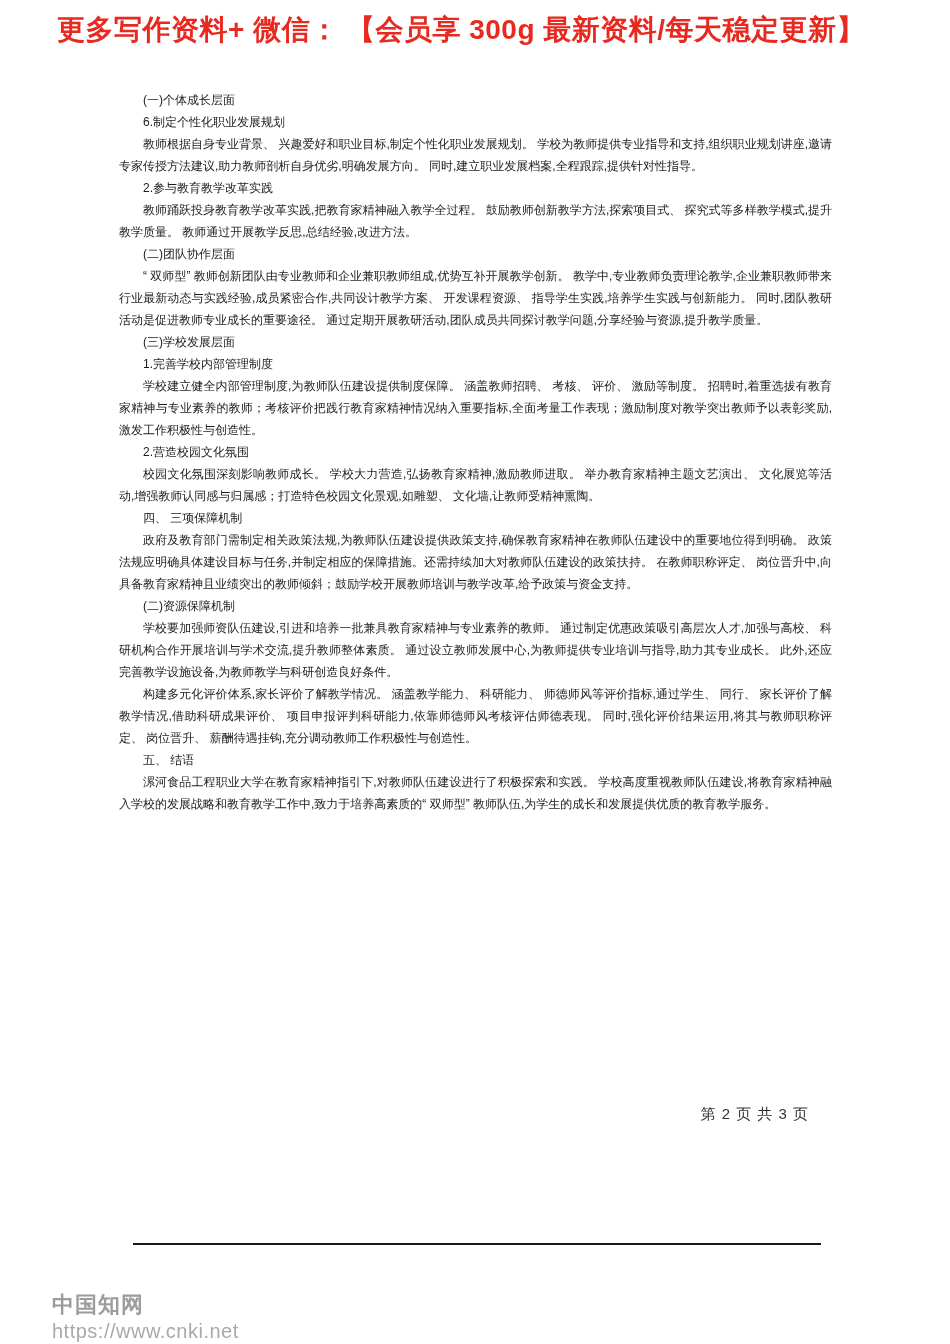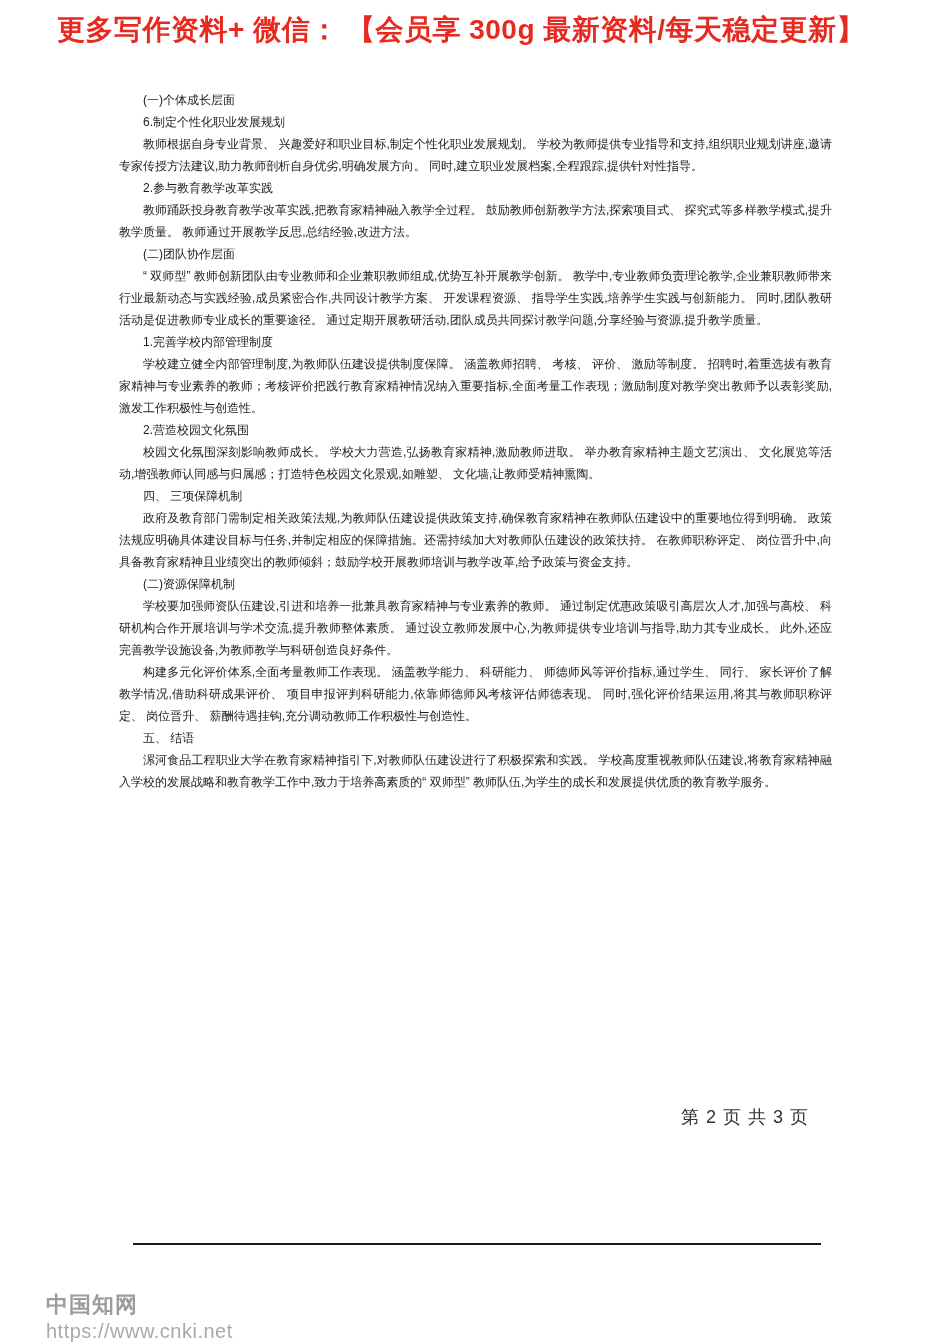--- a/index.html
+++ b/index.html
@@ -42,21 +42,21 @@
     text-justify: inter-ideograph;
     text-indent: 2em;
     word-break: break-all;
   }
   .page-indicator {
     position: absolute;
     top: 1105px;
     left: 119px;
     width: 690px;
     text-align: right;
-    font-size: 18px;
+    font-size: 15px;
     color: #333333;
     letter-spacing: 1px;
   }
   .footer-rule {
     position: absolute;
     top: 1243px;
     left: 133px;
     width: 688px;
     height: 2px;
     background: #1a1a1a;
@@ -69,21 +69,21 @@
     align-items: baseline;
     flex-direction: column;
   }
   .footer .brand {
     font-size: 22px;
     font-weight: bold;
     color: #9c9c9c;
     letter-spacing: 1px;
   }
   .footer .url {
-    margin-left: 16px;
+    margin-left: 22px;
     font-size: 20px;
     color: #a9a9a9;
     letter-spacing: 0.5px;
     text-decoration: none;
   }
 </style>
 </head>
 <body>
 
 <div class="page">
@@ -91,29 +91,30 @@
   <div class="promo-header">更多写作资料+ 微信： 【会员享 300g 最新资料/每天稳定更新】</div>
 
   <div class="doc-body">
     <p>(一)个体成长层面</p>
     <p>6.制定个性化职业发展规划</p>
     <p>教师根据自身专业背景、 兴趣爱好和职业目标,制定个性化职业发展规划。 学校为教师提供专业指导和支持,组织职业规划讲座,邀请专家传授方法建议,助力教师剖析自身优劣,明确发展方向。 同时,建立职业发展档案,全程跟踪,提供针对性指导。</p>
     <p>2.参与教育教学改革实践</p>
     <p>教师踊跃投身教育教学改革实践,把教育家精神融入教学全过程。 鼓励教师创新教学方法,探索项目式、 探究式等多样教学模式,提升教学质量。 教师通过开展教学反思,总结经验,改进方法。</p>
     <p>(二)团队协作层面</p>
     <p>“ 双师型” 教师创新团队由专业教师和企业兼职教师组成,优势互补开展教学创新。 教学中,专业教师负责理论教学,企业兼职教师带来行业最新动态与实践经验,成员紧密合作,共同设计教学方案、 开发课程资源、 指导学生实践,培养学生实践与创新能力。 同时,团队教研活动是促进教师专业成长的重要途径。 通过定期开展教研活动,团队成员共同探讨教学问题,分享经验与资源,提升教学质量。</p>
+    <p>(三)学校发展层面</p>
     <p>1.完善学校内部管理制度</p>
     <p>学校建立健全内部管理制度,为教师队伍建设提供制度保障。 涵盖教师招聘、 考核、 评价、 激励等制度。 招聘时,着重选拔有教育家精神与专业素养的教师；考核评价把践行教育家精神情况纳入重要指标,全面考量工作表现；激励制度对教学突出教师予以表彰奖励,激发工作积极性与创造性。</p>
     <p>2.营造校园文化氛围</p>
     <p>校园文化氛围深刻影响教师成长。 学校大力营造,弘扬教育家精神,激励教师进取。 举办教育家精神主题文艺演出、 文化展览等活动,增强教师认同感与归属感；打造特色校园文化景观,如雕塑、 文化墙,让教师受精神熏陶。</p>
     <p>四、 三项保障机制</p>
     <p>政府及教育部门需制定相关政策法规,为教师队伍建设提供政策支持,确保教育家精神在教师队伍建设中的重要地位得到明确。 政策法规应明确具体建设目标与任务,并制定相应的保障措施。还需持续加大对教师队伍建设的政策扶持。 在教师职称评定、 岗位晋升中,向具备教育家精神且业绩突出的教师倾斜；鼓励学校开展教师培训与教学改革,给予政策与资金支持。</p>
     <p>(二)资源保障机制</p>
     <p>学校要加强师资队伍建设,引进和培养一批兼具教育家精神与专业素养的教师。 通过制定优惠政策吸引高层次人才,加强与高校、 科研机构合作开展培训与学术交流,提升教师整体素质。 通过设立教师发展中心,为教师提供专业培训与指导,助力其专业成长。 此外,还应完善教学设施设备,为教师教学与科研创造良好条件。</p>
-    <p>构建多元化评价体系,全面考量教师工作表现。 涵盖教学能力、 科研能力、 师德师风等评价指标,通过学生、 同行、 家长评价了解教学情况,借助科研成果评价、 项目申报评判科研能力,依靠师德师风考核评估师德表现。 同时,强化评价结果运用,将其与教师职称评定、 岗位晋升、 薪酬待遇挂钩,充分调动教师工作积极性与创造性。</p>
+    <p>构建多元化评价体系,家长评价了解教学情况。 涵盖教学能力、 科研能力、 师德师风等评价指标,通过学生、 同行、 家长评价了解教学情况,借助科研成果评价、 项目申报评判科研能力,依靠师德师风考核评估师德表现。 同时,强化评价结果运用,将其与教师职称评定、 岗位晋升、 薪酬待遇挂钩,充分调动教师工作积极性与创造性。</p>
     <p>五、 结语</p>
     <p>漯河食品工程职业大学在教育家精神指引下,对教师队伍建设进行了积极探索和实践。 学校高度重视教师队伍建设,将教育家精神融入学校的发展战略和教育教学工作中,致力于培养高素质的“ 双师型” 教师队伍,为学生的成长和发展提供优质的教育教学服务。</p>
   </div>
 
   <div class="page-indicator">第 2 页 共 3 页</div>
 
   <div class="footer-rule"></div>
 
   <div class="footer">
     <span class="brand">中国知网</span>

